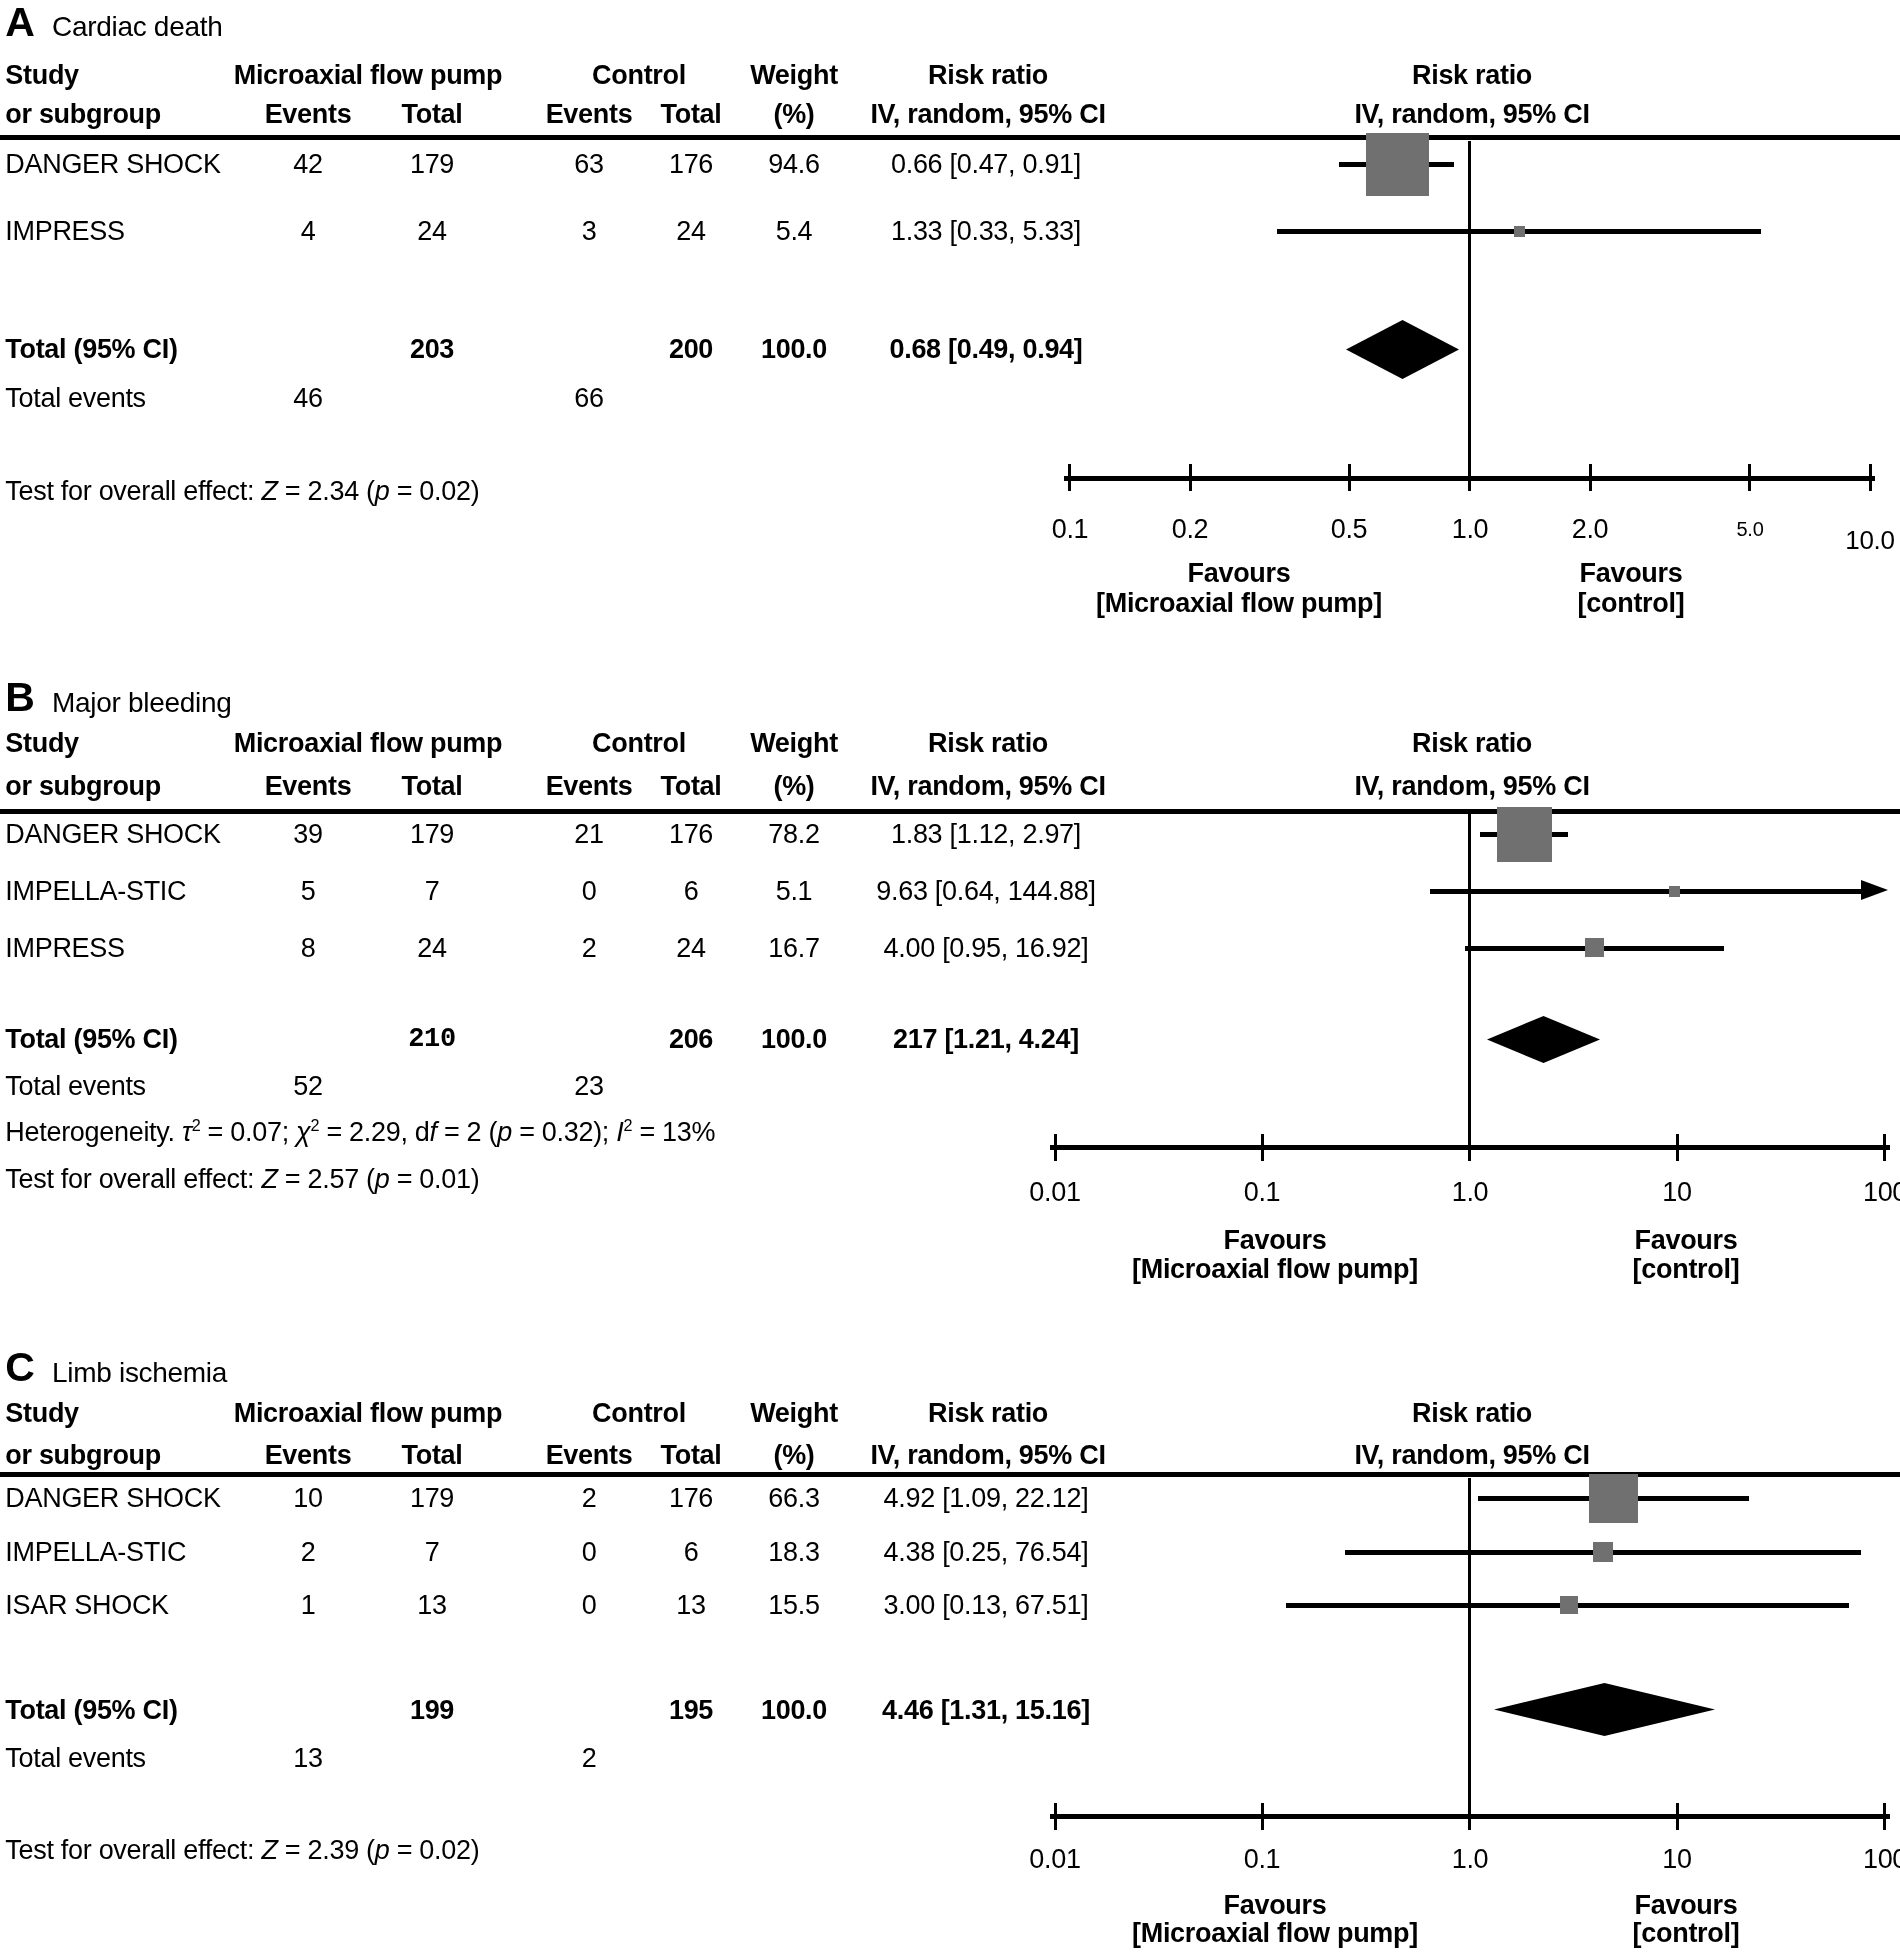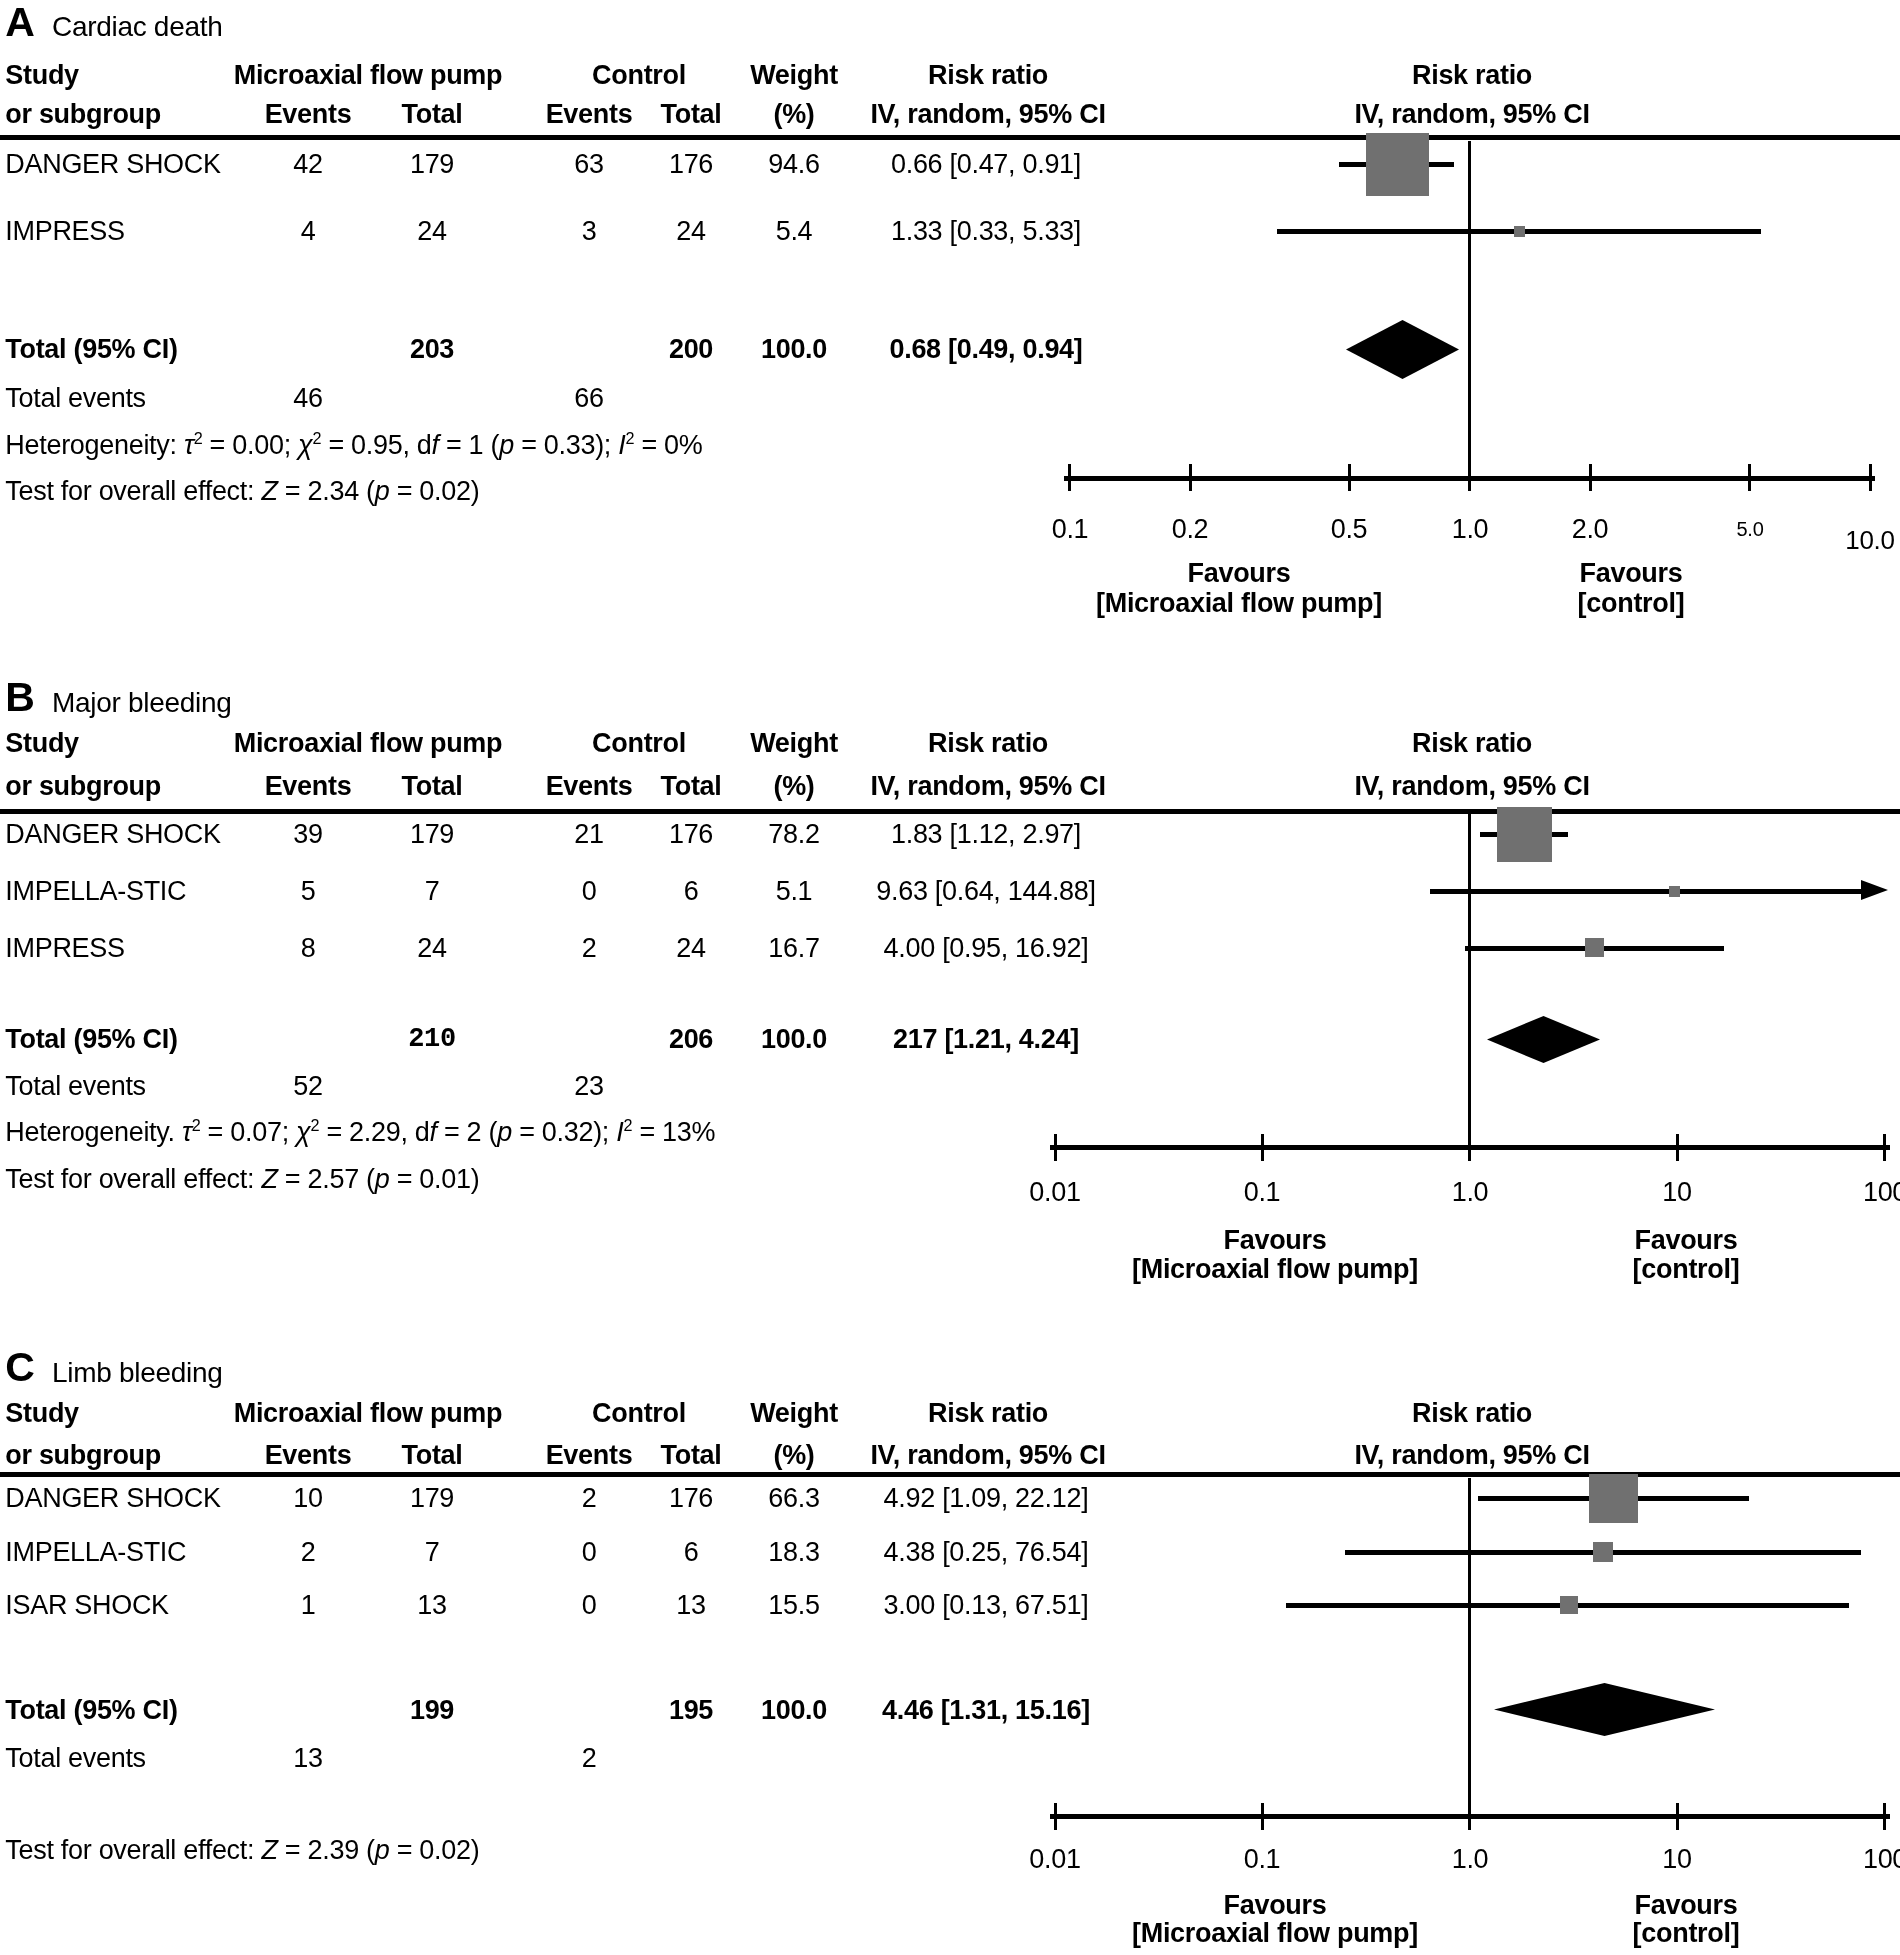--- a/index.html
+++ b/index.html
@@ -57,21 +57,20 @@
     <div class="t c" style="left: 794px; top: 231px;">5.4</div>
     <div class="t c" style="left: 986px; top: 231px;">1.33 [0.33, 5.33]</div>
     <div class="t b" style="left: 5.3px; top: 349px;">Total (95% CI)</div>
     <div class="t b c" style="left: 432px; top: 349px;">203</div>
     <div class="t b c" style="left: 691px; top: 349px;">200</div>
     <div class="t b c" style="left: 794px; top: 349px;">100.0</div>
     <div class="t b c" style="left: 986px; top: 349px;">0.68 [0.49, 0.94]</div>
     <div class="t" style="left: 5.3px; top: 398px;">Total events</div>
     <div class="t c" style="left: 308px; top: 398px;">46</div>
     <div class="t c" style="left: 589px; top: 398px;">66</div>
-    <div class="t" style="left: 5.3px; top: 445px;"><span>Heterogeneity: </span><span class="it">τ</span><sup>2</sup><span> = 0.00; </span><span class="it">χ</span><sup>2</sup><span> = 0.95, d</span><span class="it">f</span><span> = 1 (</span><span class="it">p</span><span> = 0.33); </span><span class="it">I</span><sup>2</sup><span> = 0%</span></div>
     <div class="t" style="left: 5.3px; top: 491px;"><span>Test for overall effect: </span><span class="it">Z</span><span> = 2.34 (</span><span class="it">p</span><span> = 0.02)</span></div>
     <div class="vline" style="left: 1468px; top: 141px; height: 348px;"></div>
     <div class="axis" style="left: 1064px; top: 476px; width: 811px;"></div>
     <div class="tick" style="left: 1068px; top: 464px;"></div>
     <div class="t c" style="left: 1070px; top: 529px; font-size: 27px;">0.1</div>
     <div class="tick" style="left: 1189px; top: 464px;"></div>
     <div class="t c" style="left: 1190px; top: 529px; font-size: 27px;">0.2</div>
     <div class="tick" style="left: 1348px; top: 464px;"></div>
     <div class="t c" style="left: 1349px; top: 529px; font-size: 27px;">0.5</div>
     <div class="tick" style="left: 1468px; top: 464px;"></div>
@@ -157,21 +156,21 @@
     <div class="t b c" style="left: 1686px; top: 1269px;">[control]</div>
     <div class="cil" style="left: 1480px; top: 832px; width: 88px; background: rgb(0, 0, 0);"></div>
     <div class="sq" style="left: 1497px; top: 807px; width: 55px; height: 55px; background: rgb(112, 112, 112);"></div>
     <div class="cil" style="left: 1430px; top: 889px; width: 432px; background: rgb(0, 0, 0);"></div>
     <div class="arrow" style="left: 1861px; top: 880px; border-left-color: rgb(0, 0, 0);"></div>
     <div class="sq" style="left: 1669px; top: 886px; width: 10.7px; height: 10.7px; background: rgb(112, 112, 112);"></div>
     <div class="cil" style="left: 1465px; top: 946px; width: 259px; background: rgb(0, 0, 0);"></div>
     <div class="sq" style="left: 1585px; top: 938px; width: 18.6px; height: 18.6px; background: rgb(112, 112, 112);"></div>
     <div class="dia" style="left: 1487px; top: 1016px; width: 113px; height: 47px; background: rgb(0, 0, 0);"></div>
     <div class="t letter" style="left: 5.3px; top: 1368px;">C</div>
-    <div class="t ptitle" style="left: 52px; top: 1373px;">Limb bleeding</div>
+    <div class="t ptitle" style="left: 52px; top: 1373px;">Limb ischemia</div>
     <div class="t b" style="left: 5.3px; top: 1413px;">Study</div>
     <div class="t b c" style="left: 368px; top: 1413px;">Microaxial flow pump</div>
     <div class="t b c" style="left: 639px; top: 1413px;">Control</div>
     <div class="t b c" style="left: 794px; top: 1413px;">Weight</div>
     <div class="t b c" style="left: 988px; top: 1413px;">Risk ratio</div>
     <div class="t b c" style="left: 1472px; top: 1413px;">Risk ratio</div>
     <div class="t b" style="left: 5.3px; top: 1455px;">or subgroup</div>
     <div class="t b c" style="left: 308px; top: 1455px;">Events</div>
     <div class="t b c" style="left: 432px; top: 1455px;">Total</div>
     <div class="t b c" style="left: 589px; top: 1455px;">Events</div>

